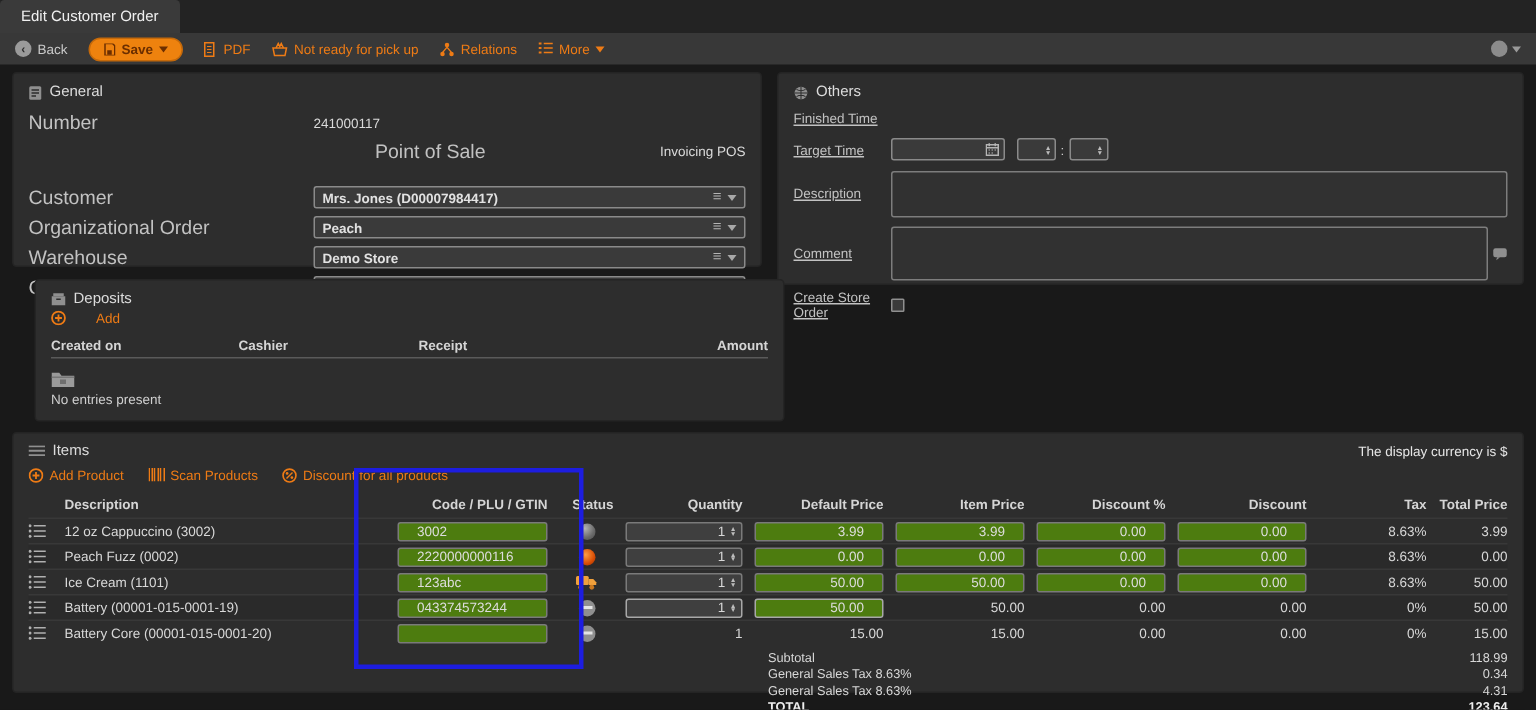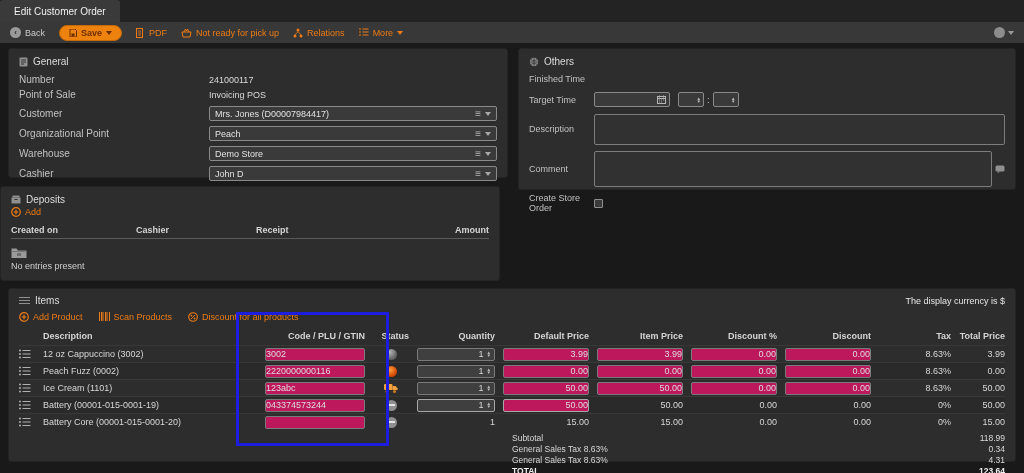--- a/index.html
+++ b/index.html
@@ -28,61 +28,61 @@
     font-size:8px; line-height:11px; text-align:center; font-weight:bold; }
 
   
   .panel { position:absolute; background:#2d2d2d; border:1px solid #242424; border-radius:3px;
     padding:7px 10px; color:#c9c9c9; }
   .panel-hd { display:flex; align-items:center; gap:5px; font-size:10px; color:#dcdcdc; margin-bottom:7px; }
   .hd-icon { color:#a0a0a0; display:flex; }
 
   #general { left:8px; top:48px; width:500px; height:130px; }
   #others  { left:518px; top:48px; width:498px; height:142px; }
-  #deposits{ left:0; top:186px; width:500px; height:95px; }
+  #deposits{ left:23px; top:186px; width:500px; height:95px; }
   #items   { left:8px; top:288px; width:1008px; height:174px; padding:6px 10px; }
 
   .frow { display:flex; align-items:center; margin-bottom:5px; }
-  .flabel { width:190px; font-size:10px; color:#c2c2c2; flex:none; }
+  .flabel { width:190px; font-size:13px; color:#c2c2c2; flex:none; }
   .fvalue { font-size:9px; color:#dadada; }
   .sel { flex:1; height:15px; background:#3a3a3a; border:1px solid #8a8a8a; border-radius:2px;
     display:flex; align-items:center; padding:0 5px; font-size:9px; color:#e2e2e2; gap:4px; }
-  .sel .txt { flex:1; }
+  .sel .txt { flex:1;font-weight:bold; }
   .burger { font-size:10px; color:#b5b5b5; line-height:1; }
 
   
-  .olabel { width:65px; font-size:9px; color:#c2c2c2; flex:none; }
+  .olabel { width:65px; font-size:9px; color:#c2c2c2; flex:none;text-decoration:underline; }
   .dinput { width:76px; height:15px; background:#3a3a3a; border:1px solid #8a8a8a; border-radius:2px;
     display:flex; align-items:center; justify-content:flex-end; padding:0 3px; }
   .spin-box { width:26px; height:15px; background:#3a3a3a; border:1px solid #8a8a8a; border-radius:2px;
     display:flex; align-items:center; justify-content:flex-end; padding:0 2px; }
   .spin { display:flex; flex-direction:column; line-height:3px; font-size:4.5px; color:#bdbdbd; }
   .tsep { margin:0 3px; font-size:9px; color:#cccccc; }
   .tarea { flex:1; background:#313131; border:1px solid #7d7d7d; border-radius:2px; resize:none;
     color:#ddd; font-size:9px; font-family:"Liberation Sans",sans-serif; }
   .cbox { width:9px; height:9px; background:#3a3a3a; border:1px solid #8f8f8f; border-radius:1px; }
 
   
-  .add-link { display:flex; align-items:center; gap:4px; color:#ee7b15; font-size:9px; margin:2px 0 8px 0; }
+  .add-link { display:flex; align-items:center; gap:20px; color:#ee7b15; font-size:9px; margin:2px 0 8px 0; }
   .dep-grid { display:grid; grid-template-columns:125px 120px 1fr 80px; font-size:9px; font-weight:bold;
     color:#d5d5d5; border-bottom:1px solid #5a5a5a; padding-bottom:3px; }
   .dep-grid .r { text-align:right; }
   .empty { text-align:left; margin-top:8px; font-size:9px; color:#cfcfcf; }
 
   
   .items-toolbar { display:flex; align-items:center; gap:16px; margin-bottom:4px; height:15px; }
   .cur-note { margin-left:auto; font-size:9px; color:#e6e6e6; }
   .itable { display:grid; grid-template-columns:16px 214px 100px 36px 78px 86px 86px 86px 86px 72px 1fr;
     column-gap:8px; align-items:center; }
   .ithead { font-size:9px; font-weight:bold; color:#d5d5d5; padding:3px 0 4px 0; }
   .ithead .c { text-align:right; } .ithead .r,.irow .r { text-align:right; }
   .irow { height:17px; border-top:1px solid #383838; font-size:9px; color:#d8d8d8; }
   .irow.alt { background:#2a2a2a; }
-  .tinput { width:100%; height:13px; background:#be185d; border:1px solid #7a7a7a; border-radius:2px;
-    color:#ddd; font-size:9px; padding:0 0; font-family:"Liberation Sans",sans-serif; }
+  .tinput { width:100%; height:13px; background:#4d7c0f; border:1px solid #7a7a7a; border-radius:2px;
+    color:#ddd; font-size:9px; padding:0 12px; font-family:"Liberation Sans",sans-serif; }
   .tinput.num { text-align:right; }
   .qty { width:100%; height:13px; background:#3f3f3f; border:1px solid #7a7a7a; border-radius:2px;
     display:flex; align-items:center; justify-content:flex-end; gap:3px; padding:0 3px; font-size:9px; }
   .statwrap { display:flex; justify-content:center; }
   .totals { margin-top:3px; font-size:8.5px; color:#d8d8d8; }
   .trow { display:flex; padding:1px 0 1px 50%; line-height:9px; }
   .trow .v { margin-left:auto; }
   .trow.bold { font-weight:bold; color:#efefef; }
 
   
@@ -166,34 +166,34 @@
             <rect x="0.5" y="0.5" width="8" height="9" rx="1" fill="#8f8f8f"></rect>
             <path d="M2 3h5M2 5h5M2 7h3" stroke="#2d2d2d" stroke-width="0.9"></path>
           </svg>
       </span>
       <span>General</span>
     </div>
     <div class="frow" style="margin-bottom:4px;">
       <span class="flabel">Number</span>
       <span class="fvalue">241000117</span>
     </div>
-    <div class="frow" style="margin-bottom:6px;">
+    <div class="frow" style="margin-bottom:16px;justify-content:flex-end;">
       <span class="flabel">Point of Sale</span>
       <span class="fvalue">Invoicing POS</span>
     </div>
     <div class="frow">
       <span class="flabel">Customer</span>
       <div class="sel">
         <span class="txt">Mrs. Jones (D00007984417)</span>
         <span class="burger">≡</span>
         <span class="caret" style="color:#a8a8a8"></span>
       </div>
     </div>
     <div class="frow">
-      <span class="flabel">Organizational Point</span>
+      <span class="flabel">Organizational Order</span>
       <div class="sel">
         <span class="txt">Peach</span>
         <span class="burger">≡</span>
         <span class="caret" style="color:#a8a8a8"></span>
       </div>
     </div>
     <div class="frow">
       <span class="flabel">Warehouse</span>
       <div class="sel">
         <span class="txt">Demo Store</span>

